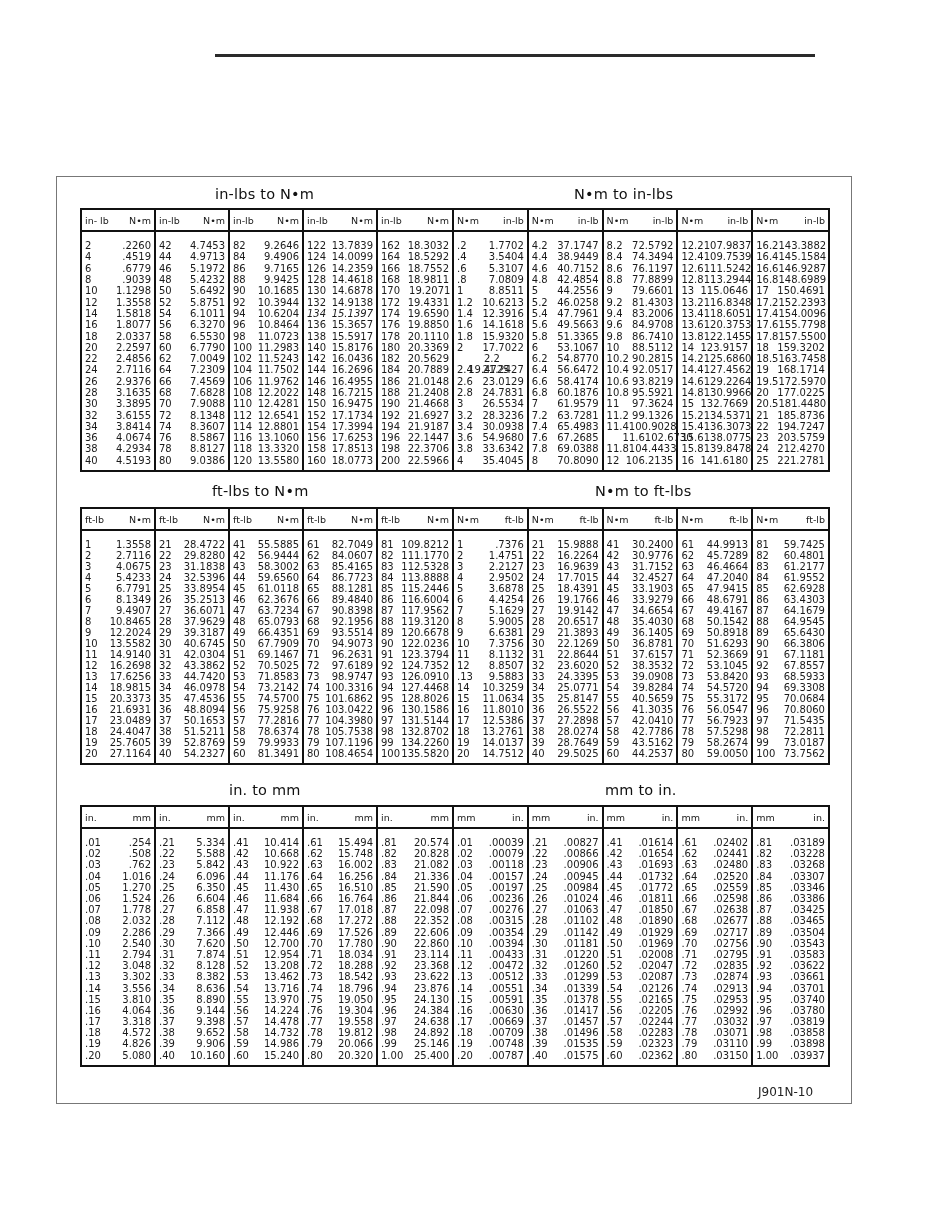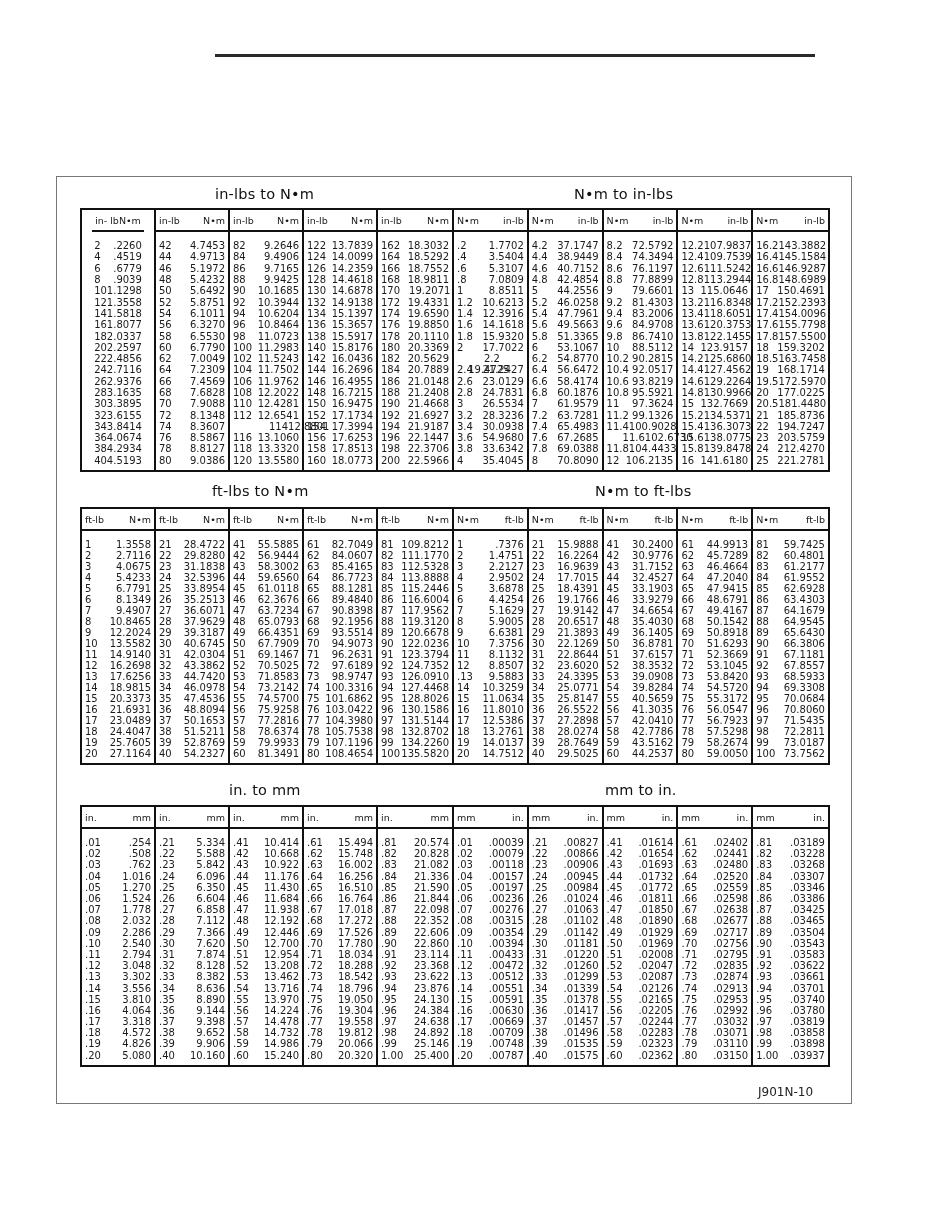--- a/index.html
+++ b/index.html
@@ -26,21 +26,21 @@
 <div class="frame"></div>
 
 <div class="section-title" style="left:215px;top:186px;">in-lbs to N•m</div>
 <div class="section-title" style="left:574px;top:186px;">N•m to in-lbs</div>
 <div class="section-title" style="left:212px;top:483px;">ft-lbs to N•m</div>
 <div class="section-title" style="left:595px;top:483px;">N•m to ft-lbs</div>
 <div class="section-title" style="left:229px;top:782px;">in. to mm</div>
 <div class="section-title" style="left:605px;top:782px;">mm to in.</div>
 
 <div class="tbl" style="left:80px;top:208px;width:374px;height:264px;">
-    <div class="col" style="width: 20%; align-items: center;">
+    <div class="col" style="width: 20%;">
       <div class="head" style="height: 22px;">
         <span class="k">in- lb</span>
         <span class="v">N•m</span>
       </div>
       <div class="body" style="padding-top: 8px;">
         <div class="row" style="height: 11.3px;">
           <span class="k">2</span>
           <span class="v">.2260</span>
         </div>
         <div class="row" style="height: 11.3px;">
@@ -272,21 +272,21 @@
           <span class="v">12.2022</span>
         </div>
         <div class="row" style="height: 11.3px;">
           <span class="k">110</span>
           <span class="v">12.4281</span>
         </div>
         <div class="row" style="height: 11.3px;">
           <span class="k">112</span>
           <span class="v">12.6541</span>
         </div>
-        <div class="row" style="height: 11.3px; padding-left: 36px;">
+        <div class="row" style="height: 11.3px;">
           <span class="k">114</span>
           <span class="v">12.8801</span>
         </div>
         <div class="row" style="height: 11.3px;">
           <span class="k">116</span>
           <span class="v">13.1060</span>
         </div>
         <div class="row" style="height: 11.3px;">
           <span class="k">118</span>
           <span class="v">13.3320</span>
@@ -320,21 +320,21 @@
           <span class="v">14.4618</span>
         </div>
         <div class="row" style="height: 11.3px;">
           <span class="k">130</span>
           <span class="v">14.6878</span>
         </div>
         <div class="row" style="height: 11.3px;">
           <span class="k">132</span>
           <span class="v">14.9138</span>
         </div>
-        <div class="row" style="height: 11.3px;">
+        <div class="row" style="height: 11.3px; font-style: italic;">
           <span class="k">134</span>
           <span class="v">15.1397</span>
         </div>
         <div class="row" style="height: 11.3px;">
           <span class="k">136</span>
           <span class="v">15.3657</span>
         </div>
         <div class="row" style="height: 11.3px;">
           <span class="k">138</span>
           <span class="v">15.5917</span>

